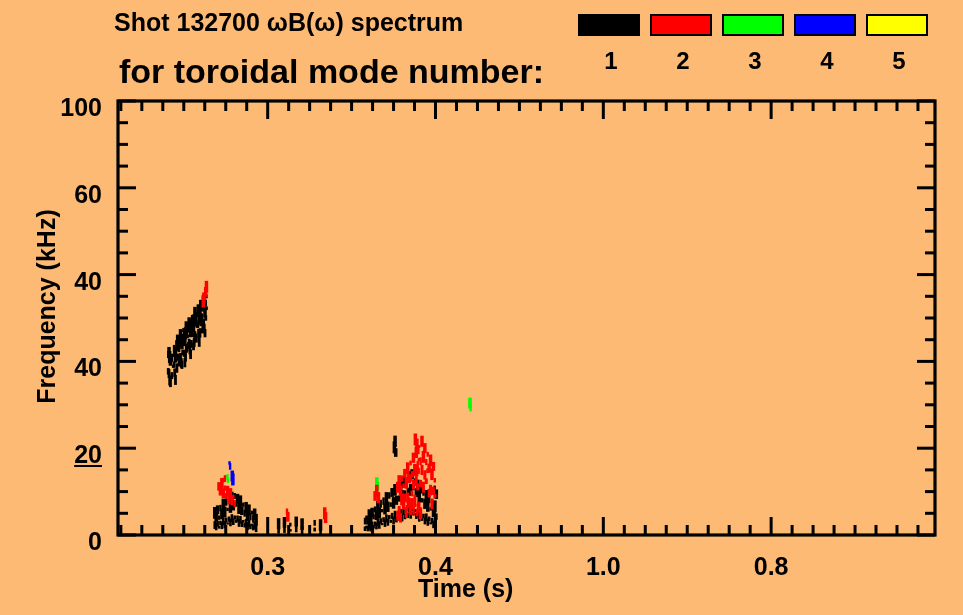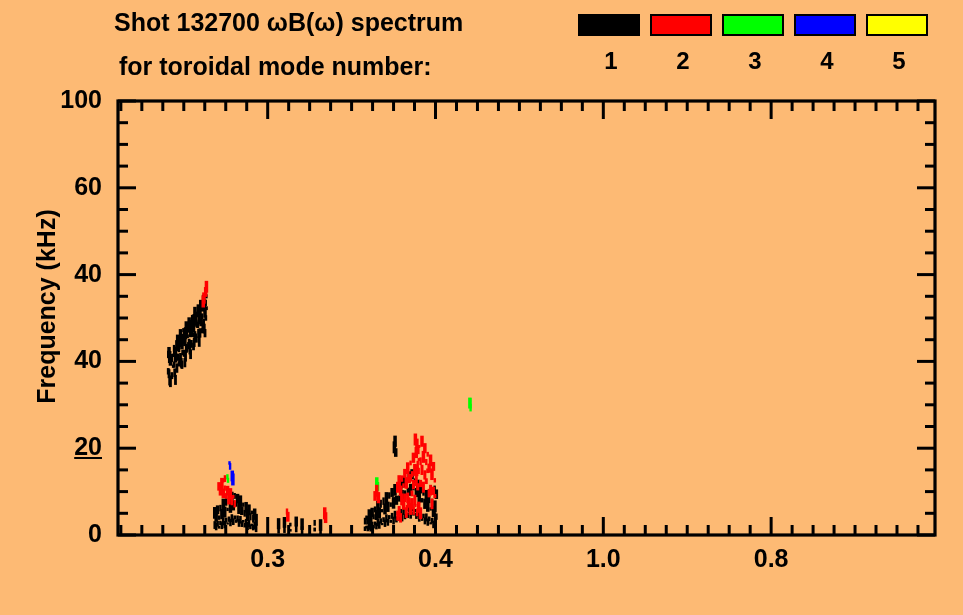--- a/index.html
+++ b/index.html
@@ -29,21 +29,21 @@
     letter-spacing: 0px;
   }
   #title-line-1 {
     left: 114px;
     top: 8px;
     font-size: 25px;
   }
   #title-line-2 {
     left: 119px;
     top: 52px;
-    font-size: 25px;
+    font-size: 34px;
   }
   #legend {
     position: absolute;
     left: 578px;
     top: 14px;
     width: 350px;
     height: 78px;
   }
   .legend-entry {
     position: absolute;
@@ -85,20 +85,21 @@
     font-size: 25px;
     color: #000000;
     white-space: nowrap;
   }
   .tick-label {
     position: absolute;
     font-weight: bold;
     font-size: 25px;
     color: #000000;
     white-space: nowrap;
+    margin-top: 8px;
   }
   .ytick-label {
     text-align: right;
     width: 80px;
   }
   .xtick-label {
     text-align: center;
     width: 80px;
   }
   #plot-svg {
@@ -134,20 +135,21 @@
         <div class="legend-label">4</div>
       </div>
       <div class="legend-entry" style="left: 288px;">
         <div class="legend-swatch" style="background: rgb(255, 255, 0);"></div>
         <div class="legend-label">5</div>
       </div>
     </div>
 
   <div id="ylabel">Frequency (kHz)</div>
 
+  <div id="xlabel">Time (s)</div>
 
   <div id="tick-labels">
       <div class="tick-label ytick-label" style="left: 22px; top: 519px;">0</div>
       <div class="tick-label ytick-label" style="left: 22px; top: 432.2px; text-decoration: underline;">20</div>
       <div class="tick-label ytick-label" style="left: 22px; top: 345.4px;">40</div>
       <div class="tick-label ytick-label" style="left: 22px; top: 258.6px;">40</div>
       <div class="tick-label ytick-label" style="left: 22px; top: 171.8px;">60</div>
       <div class="tick-label ytick-label" style="left: 22px; top: 85px;">100</div>
       <div class="tick-label xtick-label" style="left: 227.69px; top: 544px;">0.3</div>
       <div class="tick-label xtick-label" style="left: 395.503px; top: 544px;">0.4</div>

